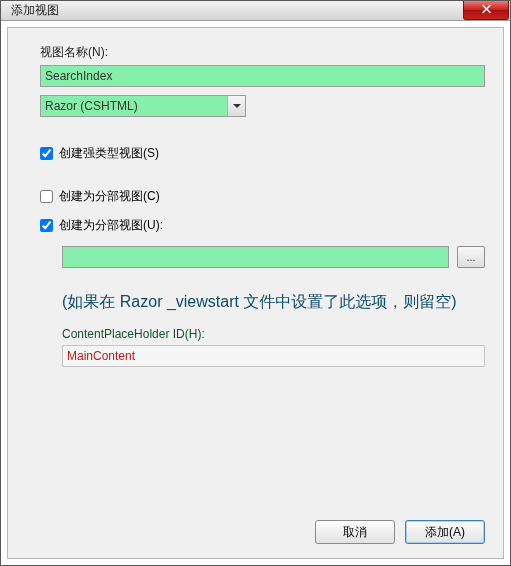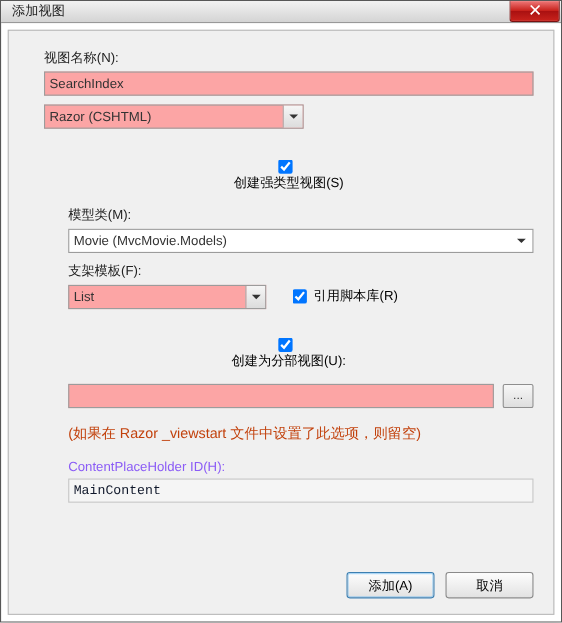--- a/index.html
+++ b/index.html
@@ -53,36 +53,35 @@
   background: #f0f0f0;
   border: 1px solid #b8b8b8;
   padding: 16px 18px 14px 32px;
   display: flex;
   flex-direction: column;
 }
 .field-label {
   color: #222;
   margin-bottom: 4px;
 }
-.disabled-label { color: #8b5cf6; }
+.disabled-label { color: #14532d; }
 .text-input {
   width: 100%;
   height: 22px;
   border: 1px solid #9c9c9c;
-  background: #fca5a5;
+  background: #86efac;
   padding: 0 4px;
   font-family: inherit;
   font-size: 12px;
   color: #333;
 }
 .text-input[disabled] {
   background: #f5f5f5;
-  color: #0f172a;
+  color: #b91c1c;
   border-color: #c5c5c5;
-  font-family: Liberation Mono, monospace;
 }
 .combo {
   position: relative;
   display: flex;
   align-items: center;
 }
 .combo .text-input { padding-right: 22px; }
 .combo-arrow {
   position: absolute;
   right: 1px; top: 1px;
@@ -110,41 +109,41 @@
   background: #fff;
   border: 1px solid #9c9c9c;
 }
 .arrow-down {
   width: 0; height: 0;
   border-left: 4px solid transparent;
   border-right: 4px solid transparent;
   border-top: 4px solid #333;
 }
 .row { margin-bottom: 8px; }
-.chk-row { display: flex; align-items: center; margin-bottom: 6px; flex-direction: column; }
+.chk-row { display: flex; align-items: center; margin-bottom: 6px; }
 .chk {
   width: 13px; height: 13px;
   margin-right: 6px;
   cursor: pointer;
 }
 .indent-block { padding-left: 22px; }
 .spacer-sm { height: 6px; }
 .spacer-md { height: 14px; }
 .spacer-lg { height: 20px; }
 .scaffold-row {
   display: flex;
   align-items: flex-end;
   gap: 24px;
 }
 .scaffold-left { width: 180px; }
 .scaffold-right { display: flex; align-items: center; padding-bottom: 3px; }
 .hint-text {
-  color: #c2410c;
-  margin-top: 14px;
-  font-size: 13px;
+  color: #0c4a6e;
+  margin-top: 24px;
+  font-size: 16px;
 }
 .browse-row {
   display: flex;
   align-items: center;
   gap: 8px;
 }
 .browse-row .text-input { flex: 1; }
 .browse-btn {
   width: 28px; height: 22px;
   border: 1px solid #8e8e8e;
@@ -196,66 +195,42 @@
   </div>
 
   <div class="body-pane">
 
     <div class="row">
       <div class="field-label">视图名称(N):</div>
       <input type="text" class="text-input" value="SearchIndex" style="">
     </div>
 
     <div class="row">
-      <div class="combo" style="width:236px">
+      <div class="combo" style="width:206px">
         <input type="text" class="text-input" readonly="" value="Razor (CSHTML)" style="">
         <div class="combo-arrow">
           <span class="arrow-down"></span>
         </div>
       </div>
     </div>
 
     <div class="spacer-lg"></div>
 
     <div class="chk-row">
       <input type="checkbox" class="chk" checked="" style="">
       <span>创建强类型视图(S)</span>
     </div>
 
-    <div class="indent-block">
-      <div class="spacer-sm"></div>
-      <div class="row">
-        <div class="field-label">模型类(M):</div>
-        <div class="plain-combo">
-          <input type="text" class="text-input" value="Movie (MvcMovie.Models)" style="">
-          <div class="combo-wide-arrow">
-            <span class="arrow-down"></span>
-          </div>
-        </div>
-      </div>
-
-      <div class="scaffold-row">
-        <div class="scaffold-left">
-          <div class="field-label">支架模板(F):</div>
-          <div class="combo" style="width:180px">
-            <input type="text" class="text-input" readonly="" value="List" style="">
-            <div class="combo-arrow">
-              <span class="arrow-down"></span>
-            </div>
-          </div>
-        </div>
-        <div class="scaffold-right">
-          <input type="checkbox" class="chk" checked="" style="">
-          <span>引用脚本库(R)</span>
-        </div>
-      </div>
-    </div>
 
     <div class="spacer-lg"></div>
 
+    <div class="chk-row">
+      <input type="checkbox" class="chk" style="">
+      <span>创建为分部视图(C)</span>
+    </div>
 
     <div class="spacer-sm"></div>
 
     <div class="chk-row">
       <input type="checkbox" class="chk" checked="" style="">
       <span>创建为分部视图(U):</span>
     </div>
 
     <div class="indent-block">
       <div class="spacer-sm"></div>
@@ -265,17 +240,17 @@
       </div>
       <div class="hint-text">(如果在 Razor _viewstart 文件中设置了此选项，则留空)</div>
 
       <div class="spacer-md"></div>
 
       <div class="field-label disabled-label">ContentPlaceHolder ID(H):</div>
       <input type="text" class="text-input" disabled="" value="MainContent" style="">
     </div>
 
     <div class="btn-row">
+      <button class="dlg-btn">取消</button>
       <button class="dlg-btn primary">添加(A)</button>
-      <button class="dlg-btn">取消</button>
     </div>
   </div>
 </div>
 
 </body></html>

